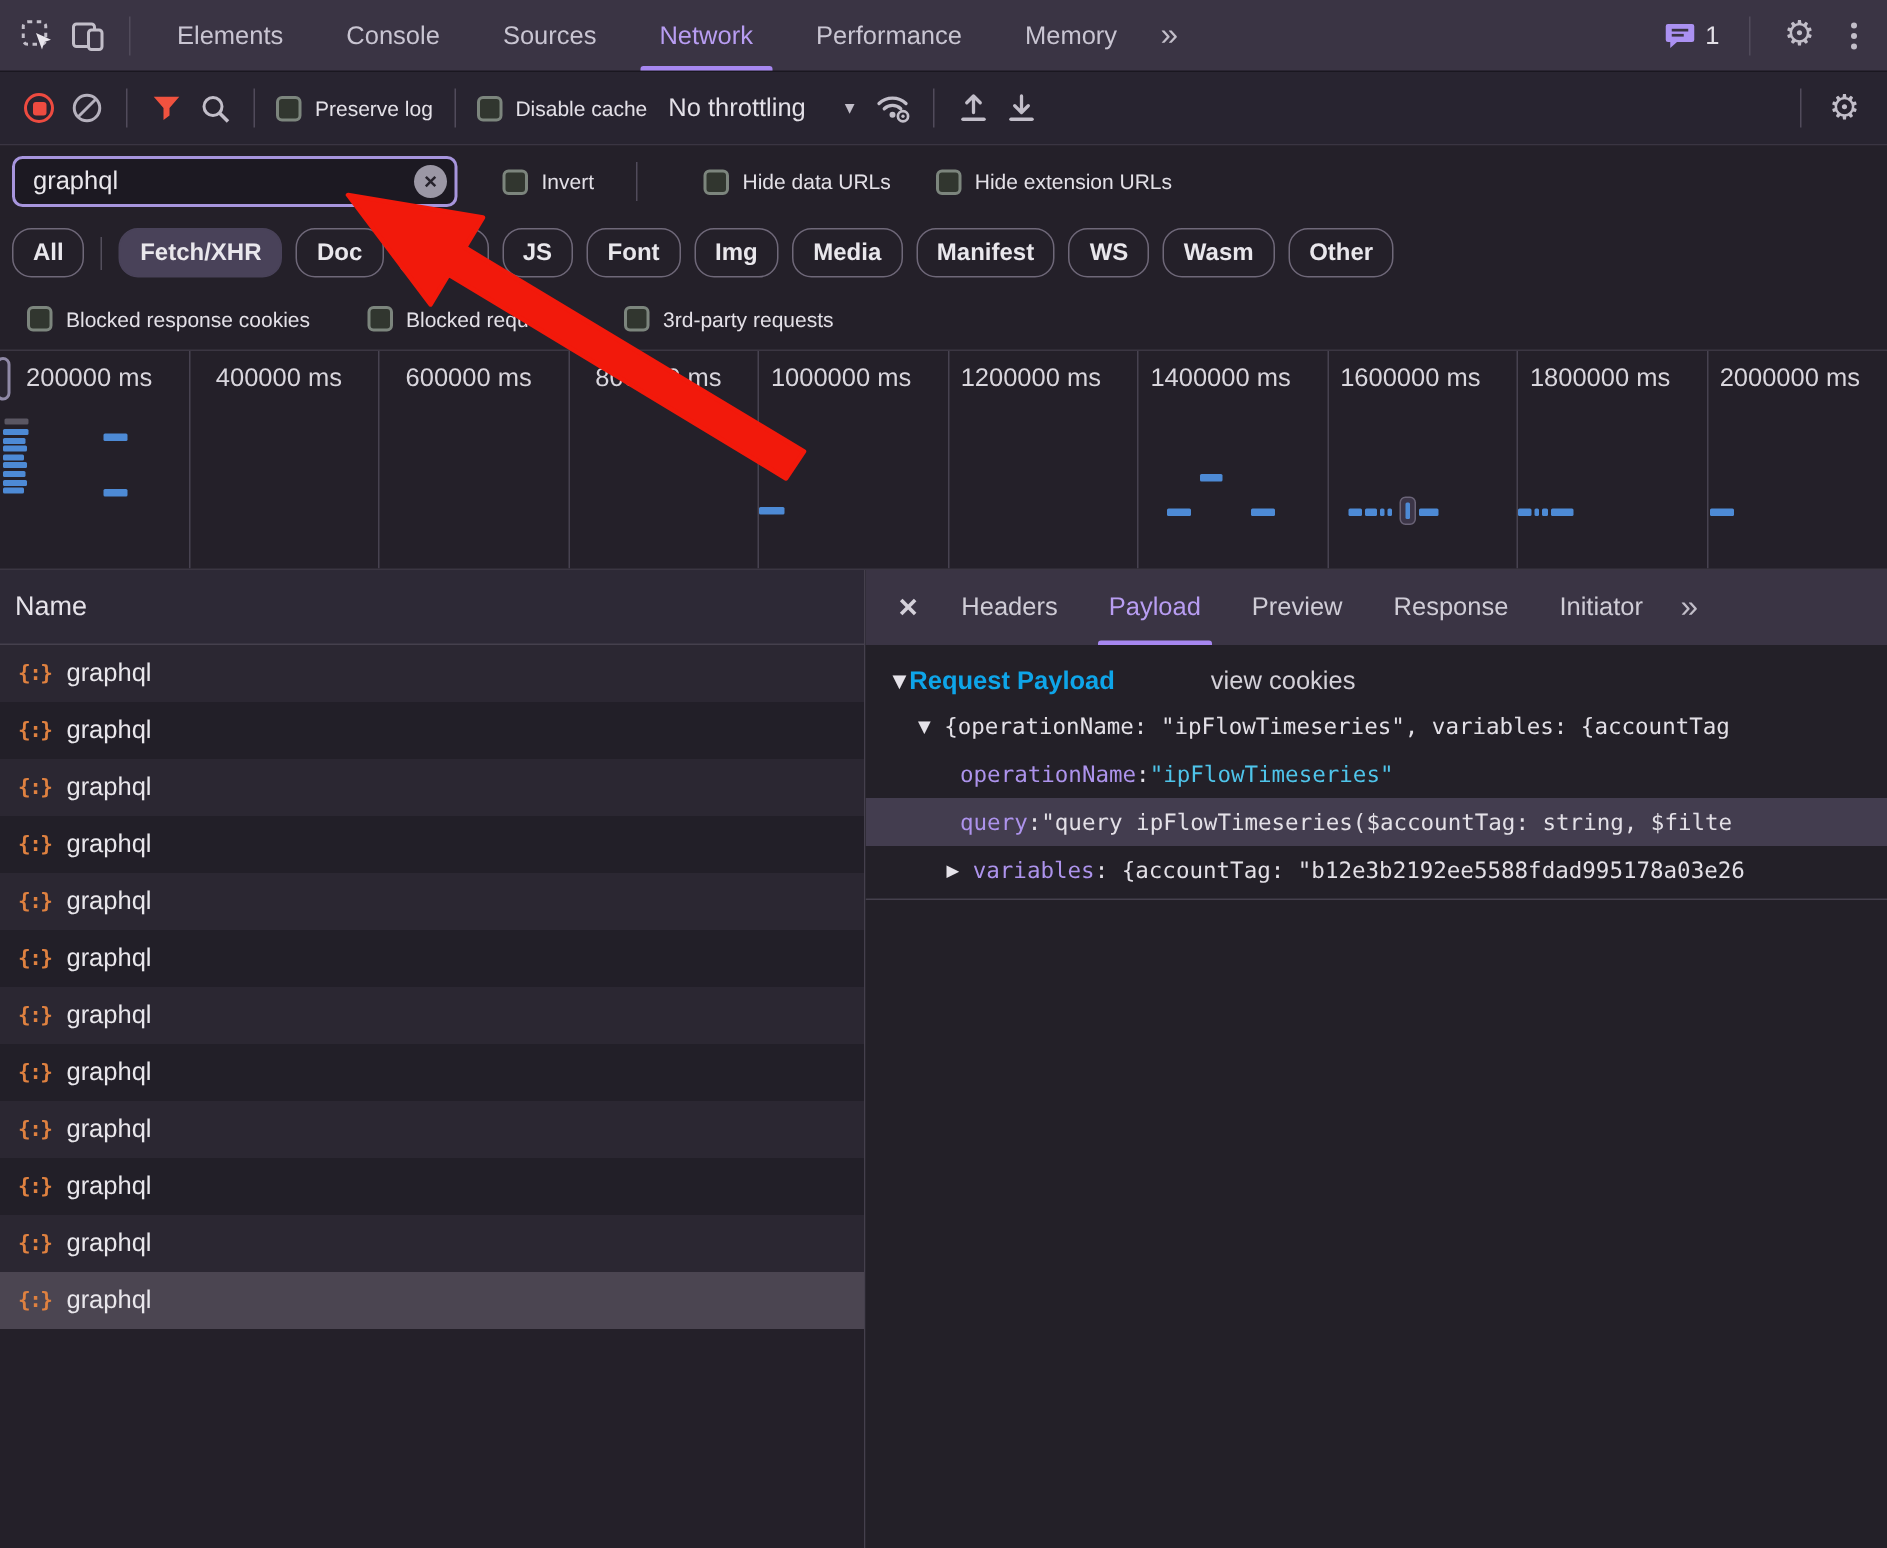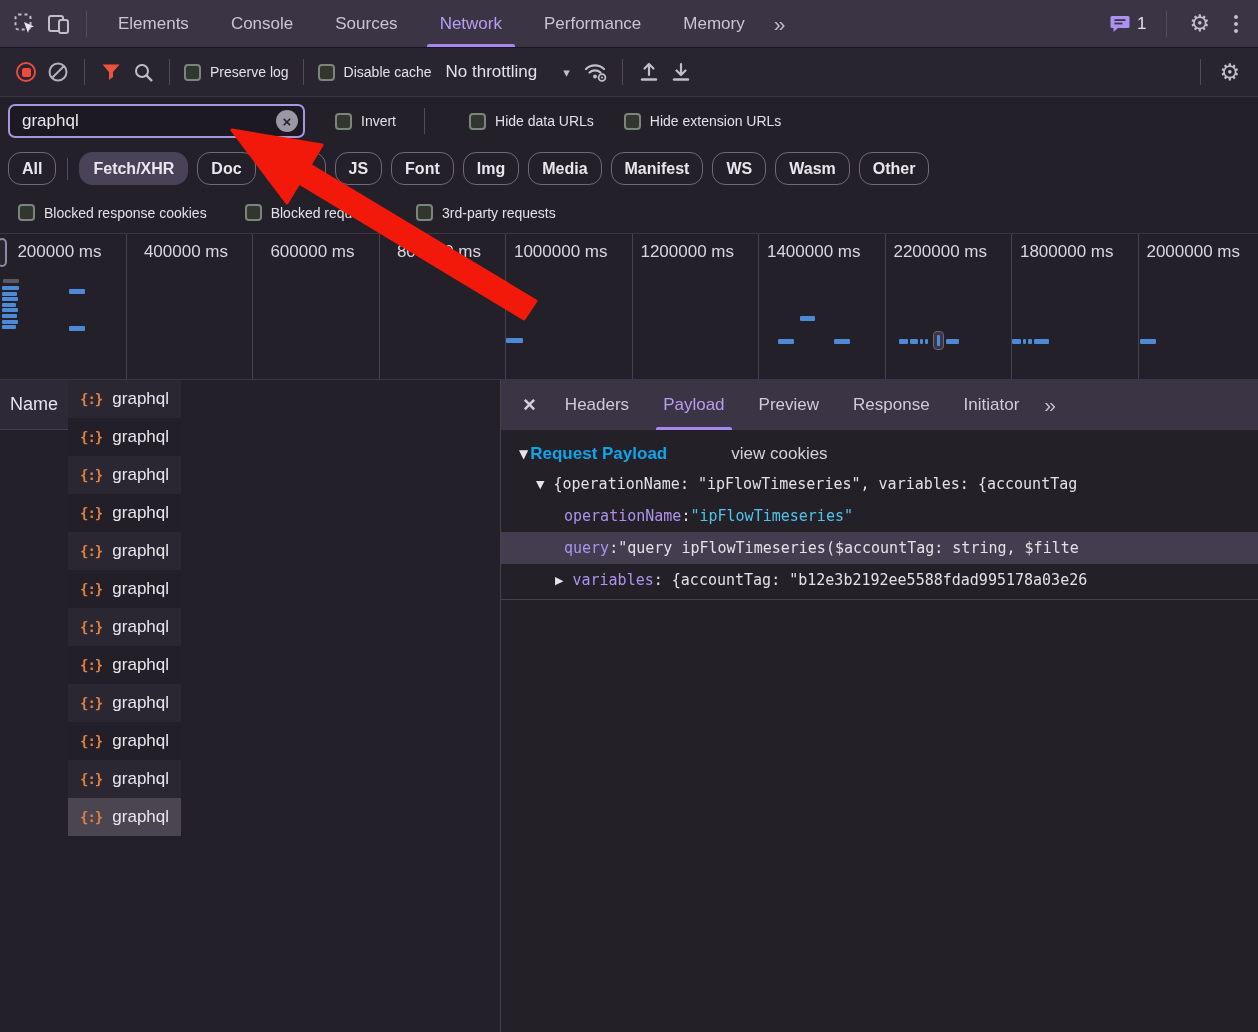--- a/index.html
+++ b/index.html
@@ -96,21 +96,21 @@
     background:#3c3547; border:1px solid #6b6478; display:flex; align-items:center; justify-content:center;
   }
   .ov-marker i { width:3px; height:11px; background:var(--bar-blue); border-radius:1px; }
   .ov-pill {
     position:absolute; left:-3px; top:4px; width:10px; height:29px; border-radius:5px;
     background:#2a2631; border:2px solid #8f89a6;
   }
 
   
   .split { display:flex; height:652px; }
-  .left-pane { width:501px; border-right:1px solid #45404d; display:flex; flex-direction:row; background:#242029; }
+  .left-pane { width:577px; border-right:1px solid #45404d; display:flex; flex-direction:column; background:#242029; }
   .name-header {
     height:50px; background:#2d2936; border-bottom:1px solid #45404d;
     display:flex; align-items:center; padding:0 10px; font-size:18px; color:#e6e3ea;
   }
   .req-row {
     height:38px; display:flex; align-items:center; gap:10px; padding:0 12px;
     font-size:17px; color:#e9e7ec; cursor:pointer;
   }
   .req-row.odd { background:#2b2732; }
   .req-row.even { background:#221f28; }
@@ -321,21 +321,21 @@
 
   <div class="overview" id="overview">
     <span class="ov-pill"></span>
   <div class="ov-col" style="left: 0px; width: 126.5px;">200000 ms</div>
       <div class="ov-col" style="left: 126.5px; width: 126.5px;">400000 ms</div>
       <div class="ov-col" style="left: 253px; width: 126.5px;">600000 ms</div>
       <div class="ov-col" style="left: 379.5px; width: 126.5px;">800000 ms</div>
       <div class="ov-col" style="left: 506px; width: 126.5px;">1000000 ms</div>
       <div class="ov-col" style="left: 632.5px; width: 126.5px;">1200000 ms</div>
       <div class="ov-col" style="left: 759px; width: 126.5px;">1400000 ms</div>
-      <div class="ov-col" style="left: 885.5px; width: 126.5px;">2200000 ms</div>
+      <div class="ov-col" style="left: 885.5px; width: 126.5px;">1600000 ms</div>
       <div class="ov-col" style="left: 1012px; width: 126.5px;">1800000 ms</div>
       <div class="ov-col" style="left: 1138.5px; width: 126.5px;">2000000 ms</div>
       <div class="ov-bar gray" style="left: 3px; top: 45px; width: 16px; height: 4px;"></div>
       <div class="ov-bar" style="left: 2px; top: 52px; width: 17px; height: 4px;"></div>
       <div class="ov-bar" style="left: 2px; top: 58px; width: 15px; height: 4px;"></div>
       <div class="ov-bar" style="left: 2px; top: 63px; width: 16px; height: 4px;"></div>
       <div class="ov-bar" style="left: 2px; top: 69px; width: 14px; height: 4px;"></div>
       <div class="ov-bar" style="left: 2px; top: 74px; width: 16px; height: 4px;"></div>
       <div class="ov-bar" style="left: 2px; top: 80px; width: 15px; height: 4px;"></div>
       <div class="ov-bar" style="left: 2px; top: 86px; width: 16px; height: 4px;"></div>

